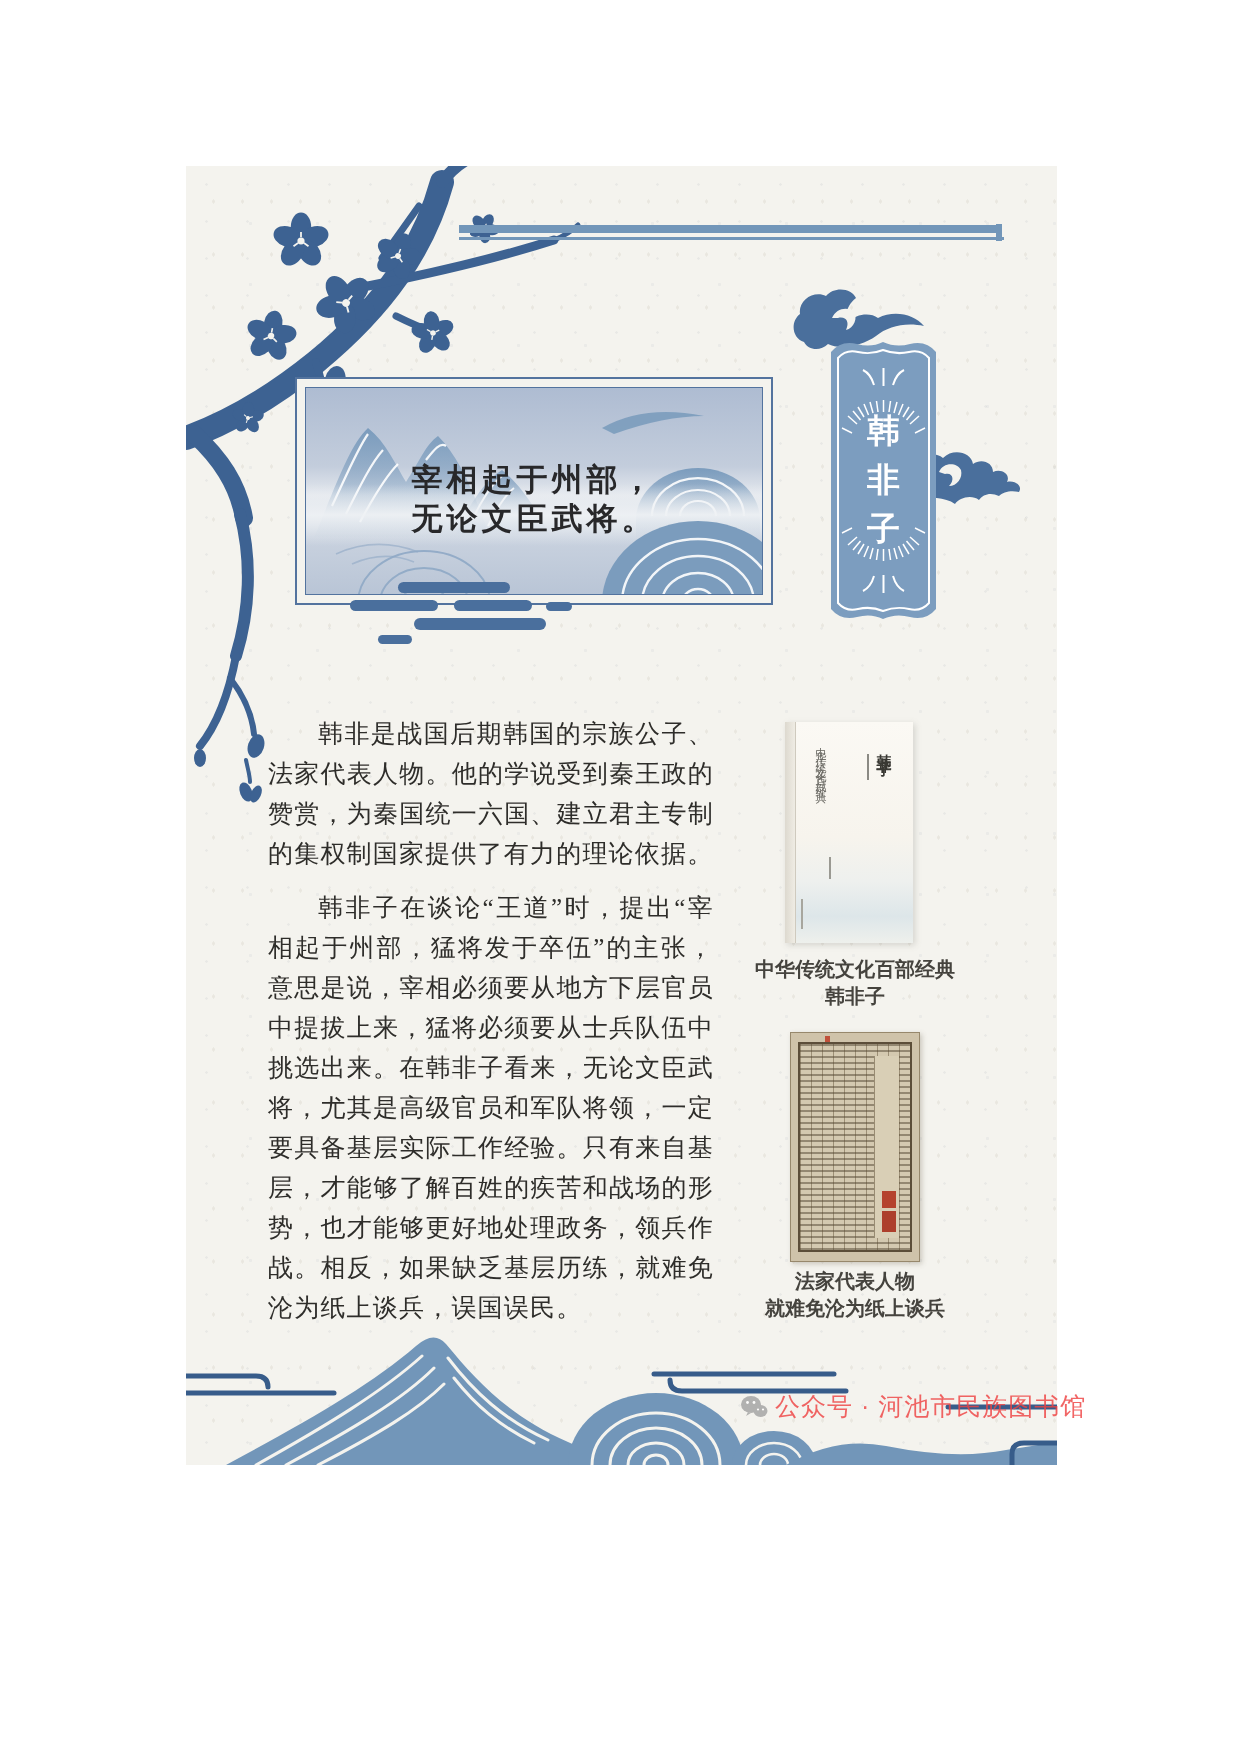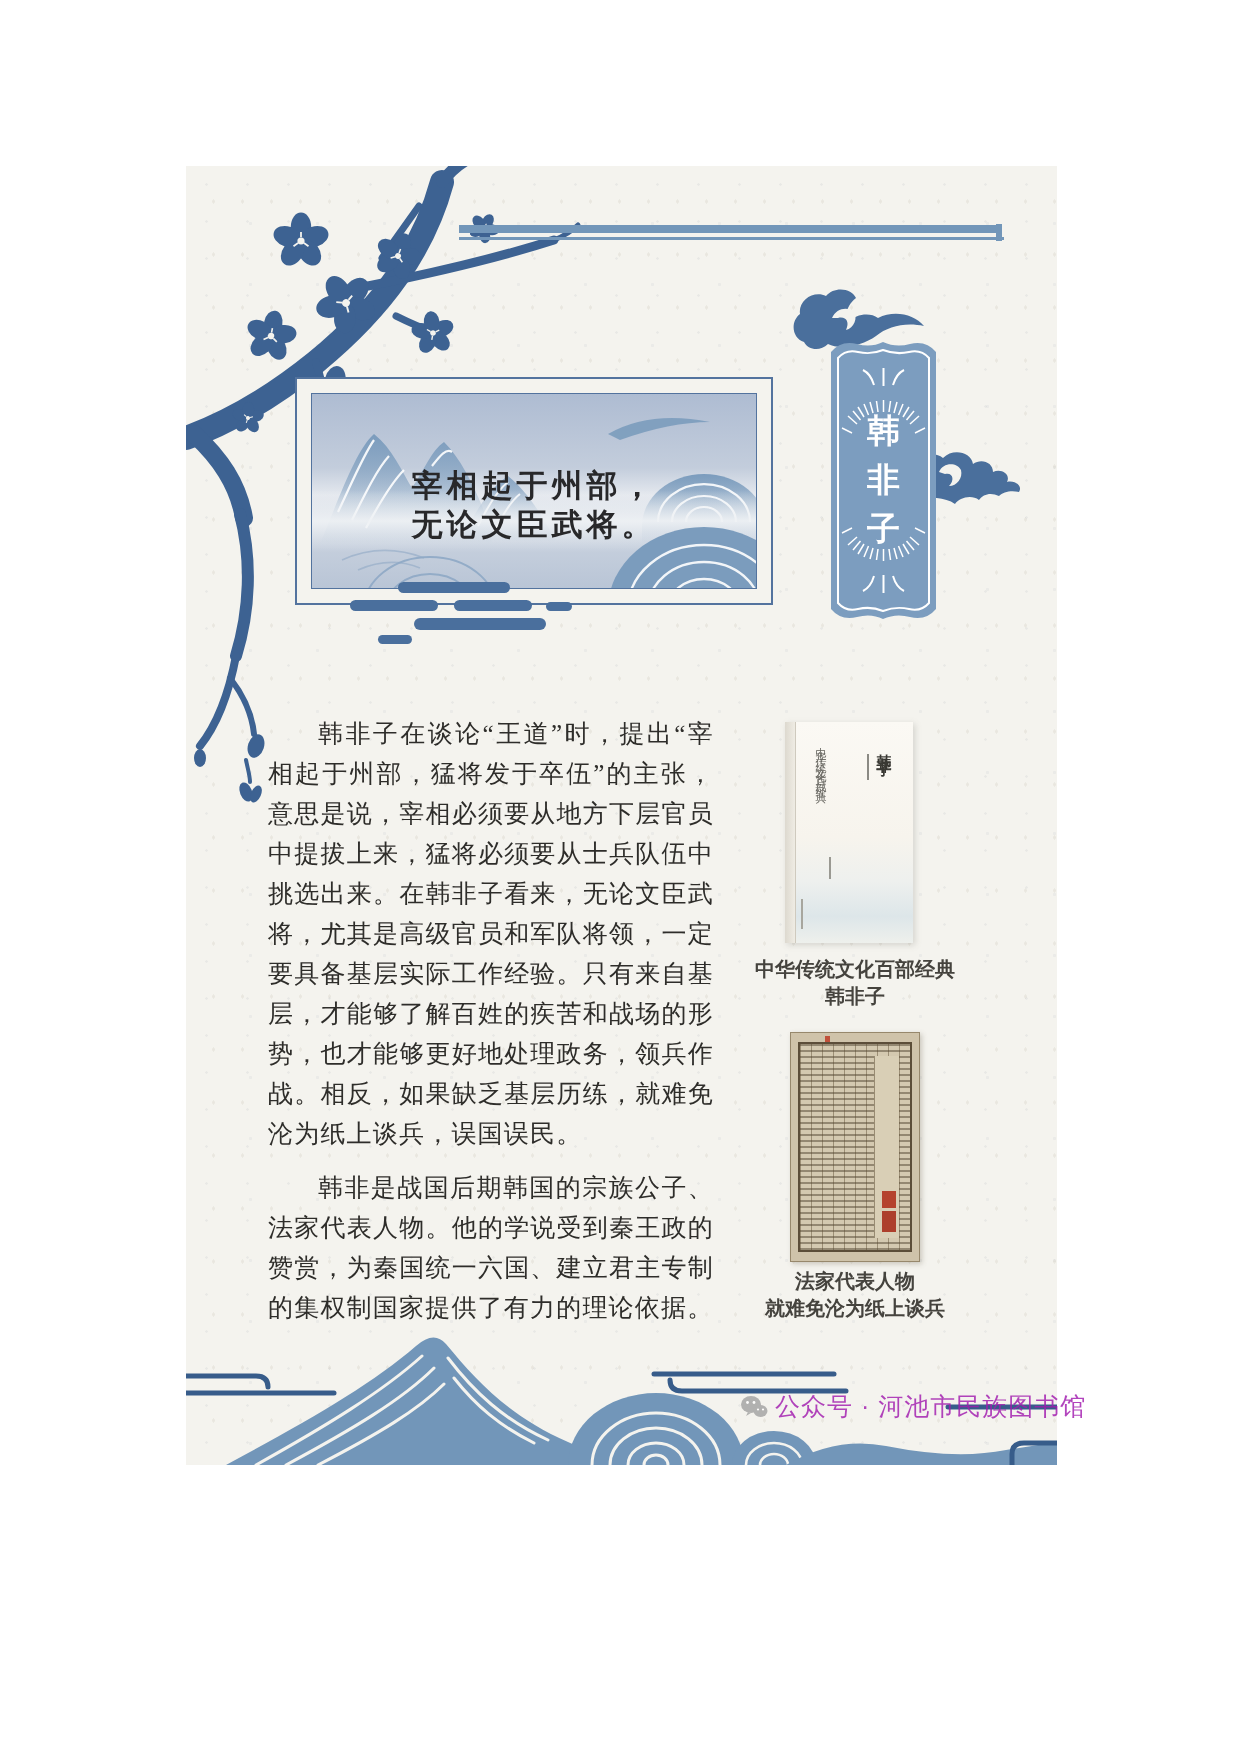--- a/index.html
+++ b/index.html
@@ -12,21 +12,21 @@
       radial-gradient(rgba(205,200,185,.28) 1px, transparent 1.4px),
       radial-gradient(rgba(150,160,175,.10) 1.4px, transparent 2px);
     background-size:41px 37px, 29px 53px, 67px 61px;
     background-position:0 0, 13px 9px, 31px 27px;}
   
   .rule-thick{position:absolute;left:459px;top:225px;width:537px;height:8px;background:#7296b9;}
   .rule-thin{position:absolute;left:459px;top:237px;width:545px;height:3px;background:#7296b9;}
   .rule-cap{position:absolute;left:996px;top:224px;width:6px;height:17px;background:#7296b9;}
   
   .quote-frame{position:absolute;left:295px;top:377px;width:478px;height:228px;
-    border:2.5px solid #53739e;box-sizing:border-box;padding:14px;background:#f4f3ee;}
+    border:2.5px solid #53739e;box-sizing:border-box;padding:8px;background:#f4f3ee;}
   .quote-inner{position:relative;width:100%;height:100%;border:1.5px solid #53739e;box-sizing:border-box;
     background:linear-gradient(180deg,#aebcd2 0%,#c3cddc 38%,#e4e8ee 52%,#c9d2df 72%,#b9c5d6 100%);overflow:hidden;}
   .quote-inner svg{position:absolute;left:0;top:0;}
   .quote-text{position:absolute;left:0;right:0;top:72px;text-align:center;color:#28282a;
     font-size:31px;line-height:39px;letter-spacing:4px;font-weight:600;}
   
   .banner{position:absolute;left:831px;top:338px;width:105px;height:285px;}
   .banner svg{position:absolute;left:0;top:0;}
   .banner-chars{position:absolute;left:0;top:76px;width:100%;display:flex;flex-direction:column;
     align-items:center;gap:15px;color:#ffffff;font-size:33px;font-weight:600;line-height:34px;letter-spacing:0;}
@@ -59,21 +59,21 @@
       repeating-linear-gradient(90deg, rgba(88,72,46,.45) 0 1px, transparent 1px 11px),
       repeating-linear-gradient(0deg, rgba(58,45,26,.42) 0 2px, transparent 2px 6px),
       #d4c9b0;}
   .ms-title-col{position:absolute;right:11px;top:12px;width:24px;bottom:12px;background:#d9cfb6;
     border-left:1px solid rgba(88,72,46,.5);}
   .ms-seal1{position:absolute;right:14px;bottom:42px;width:14px;height:17px;background:#b5432e;}
   .ms-seal2{position:absolute;right:14px;bottom:18px;width:14px;height:21px;background:#ad3f2c;}
   .ms-redmark{position:absolute;left:34px;top:3px;width:5px;height:9px;background:#c0503a;}
   
   .watermark{position:absolute;left:740px;top:1390px;display:flex;align-items:center;gap:7px;opacity:.82;}
-  .watermark span{font-family:"Liberation Sans", sans-serif;font-size:25px;color:#a21caf;letter-spacing:1px;}
+  .watermark span{font-family:"Liberation Sans", sans-serif;font-size:25px;color:#ef4444;letter-spacing:1px;}
   
   .branch-svg{position:absolute;left:186px;top:166px;}
   .cloud-top-svg{position:absolute;left:790px;top:288px;}
   .cloud-right-svg{position:absolute;left:905px;top:448px;}
   .dashes-svg{position:absolute;left:350px;top:582px;}
   .bottom-svg{position:absolute;left:186px;top:1330px;}
 </style>
 </head>
 <body>
 
@@ -255,22 +255,22 @@
       </g>
     </svg>
     <div class="banner-chars">
       <span>韩</span>
       <span>非</span>
       <span>子</span>
     </div>
   </div>
 
   <div class="article">
+    <p>韩非是战国后期韩国的宗族公子、法家代表人物。他的学说受到秦王政的赞赏，为秦国统一六国、建立君主专制的集权制国家提供了有力的理论依据。</p>
     <p>韩非子在谈论“王道”时，提出“宰相起于州部，猛将发于卒伍”的主张，意思是说，宰相必须要从地方下层官员中提拔上来，猛将必须要从士兵队伍中挑选出来。在韩非子看来，无论文臣武将，尤其是高级官员和军队将领，一定要具备基层实际工作经验。只有来自基层，才能够了解百姓的疾苦和战场的形势，也才能够更好地处理政务，领兵作战。相反，如果缺乏基层历练，就难免沦为纸上谈兵，误国误民。</p>
-    <p>韩非是战国后期韩国的宗族公子、法家代表人物。他的学说受到秦王政的赞赏，为秦国统一六国、建立君主专制的集权制国家提供了有力的理论依据。</p>
   </div>
 
   <div class="book">
     <div class="book-spine"></div>
     <div class="book-series">中华传统文化百部经典</div>
     <div class="book-title">韩非子</div>
     <div class="book-mark1"></div>
     <div class="book-mark2"></div>
     <div class="book-mark3"></div>
   </div>

